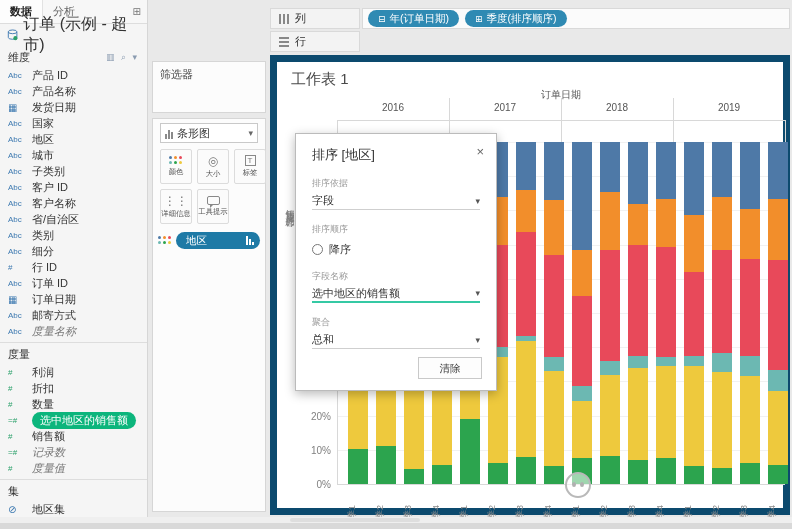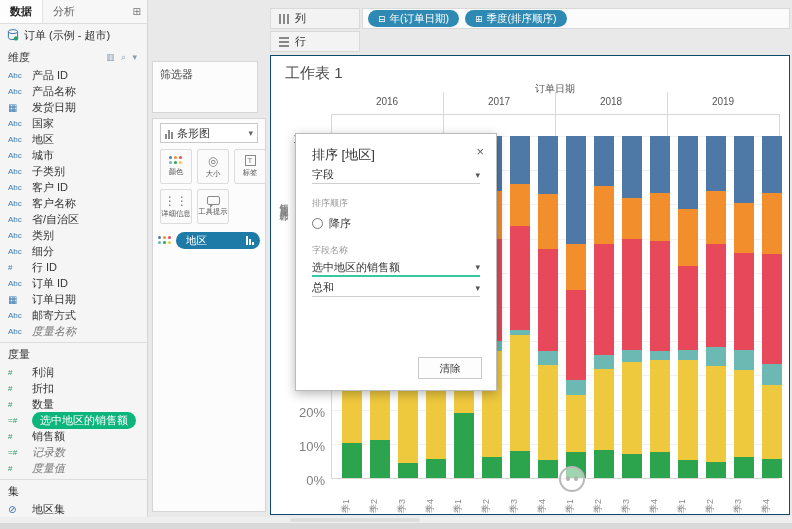--- a/index.html
+++ b/index.html
@@ -6,36 +6,36 @@
   html,body { width:792px; height:529px; }
   body { font-family:"Liberation Sans","DejaVu Sans",sans-serif; background:#e9e9e9; color:#333; }
   #app { position:relative; width:792px; height:529px; overflow:hidden; background:#e9e9e9; }
 
   
   #left-pane { position:absolute; left:0; top:0; width:148px; height:517px; background:#f5f5f5; border-right:1px solid #d6d6d6; }
   #pane-tabs { display:flex; align-items:center; height:24px; border-bottom:1px solid #ddd; background:#f7f7f7; }
   .pane-tab { padding:4px 10px; font-size:11px; color:#666; cursor:default; }
   .pane-tab.active { color:#222; font-weight:bold; background:#fdfdfd; border-right:1px solid #e2e2e2; }
   #pane-tab-menu { margin-left:auto; margin-right:6px; font-size:10px; color:#777; }
-  #connection-row { display:flex; align-items:center; gap:5px; height:22px; padding:0 7px; font-size:11px; color:#333; }
+  #connection-row { display:flex; align-items:center; gap:5px; height:22px; padding:0 7px; font-size:16px; color:#333; }
   .section-h { display:flex; align-items:center; font-size:11px; color:#333; padding:4px 8px 2px 8px; }
   .section-h .hdr-icons { margin-left:auto; font-size:9px; color:#8a9bb0; letter-spacing:2px; }
   .field-row { display:flex; align-items:center; height:16px; padding:0 4px 0 8px; font-size:11px; color:#333; white-space:nowrap; }
   .f-icon { width:24px; flex:none; font-size:8px; text-align:left; }
   .f-icon.blue { color:#3d79b0; }
   .f-icon.green { color:#2aa06a; }
   .f-label.italic { font-style:italic; color:#777; }
   .sel-pill { background:#0cb57c; color:#fff; border-radius:9px; padding:1px 8px; font-size:11px; }
   .pane-div { border-top:1px solid #ddd; margin-top:3px; }
 
   
   .card { position:absolute; background:#fcfcfc; border:1px solid #d6d6d6; }
   .card-h { font-size:11px; color:#444; padding:5px 7px 2px 7px; }
   #pages-card   { left:152px; top:8px;  width:114px; height:48px; }
-  #filters-card { left:152px; top:61px; width:106px; height:52px; }
+  #filters-card { left:152px; top:61px; width:114px; height:52px; }
   #marks-card   { left:152px; top:118px; width:114px; height:394px; }
   #mark-type { display:flex; align-items:center; gap:4px; margin:4px 7px; height:20px; border:1px solid #c9c9c9; background:#fff; font-size:11px; padding:0 4px; color:#333; }
   #mark-type .caret { margin-left:auto; color:#666; font-size:9px; }
   .mini-bars { display:flex; align-items:flex-end; gap:1px; height:11px; }
   .mini-bars i { width:2px; background:#8a8a8a; display:block; }
   #marks-btns { display:grid; grid-template-columns:32px 32px 32px; gap:5px; margin:6px 7px; }
   .mk-btn { height:35px; border:1px solid #dcdcdc; border-radius:2px; background:#fbfbfb; display:flex; flex-direction:column; align-items:center; justify-content:center; gap:1px; }
   .mk-btn .lbl { font-size:8px; color:#555; transform:scale(.92); white-space:nowrap; }
   .dots-grid { display:grid; grid-template-columns:repeat(3,4px); grid-auto-rows:4px; gap:1px; }
   .dots-grid b { width:3px; height:3px; border-radius:50%; display:block; }
@@ -53,28 +53,28 @@
   .shelf-body { position:absolute; left:362px; width:428px; height:21px; background:#fbfbfb; border:1px solid #d9d9d9; display:flex; align-items:center; gap:6px; padding:0 5px; }
   .stripe-v { width:10px; height:10px; background:repeating-linear-gradient(90deg,#888 0 2px,transparent 2px 4px); }
   .stripe-h { width:10px; height:10px; background:repeating-linear-gradient(180deg,#888 0 2px,transparent 2px 4px); }
   .pill { display:flex; align-items:center; gap:4px; height:17px; border-radius:9px; color:#fff; font-size:10.5px; padding:0 10px; white-space:nowrap; }
   .pill.blue { background:#2f8ab3; }
   .pill.green { background:#12bd82; width:112px; }
   .pill .pfx { font-size:9px; }
   .pill .sfx { margin-left:auto; font-size:9px; }
 
   
-  #sheet { position:absolute; left:270px; top:55px; width:520px; height:460px; background:#fff; border:1px solid #0c4a6e; }
+  #sheet { position:absolute; left:270px; top:55px; width:520px; height:460px; background:#fff; border:7px solid #0c4a6e; }
   #sheet-title { position:absolute; left:14px; top:8px; font-size:15px; color:#4a4a4a; }
   #axis-top-title { position:absolute; left:60px; top:26px; width:448px; text-align:center; font-size:10px; color:#555; }
   .year-lbl { position:absolute; top:40px; width:112px; text-align:center; font-size:10px; color:#555; }
   .vline { position:absolute; width:1px; background:#d8d8d8; }
   .hline { position:absolute; height:1px; background:#d8d8d8; }
   .gridline { position:absolute; left:60px; width:448px; height:1px; background:#f1f1f1; }
-  .ytick { position:absolute; width:32px; text-align:right; font-size:13px; color:#808080; }
+  .ytick { position:absolute; width:32px; text-align:right; font-size:10px; color:#808080; }
   #y-axis-title { position:absolute; left:6px; top:140px; writing-mode:vertical-rl; font-size:9px; color:#808080; letter-spacing:1px; }
   .bar { position:absolute; width:20px; display:flex; flex-direction:column; }
   .bar b { display:block; width:100%; }
   .q-lbl { position:absolute; width:20px; height:22px; font-size:9px; color:#8a8a8a; transform:rotate(-90deg); white-space:nowrap; }
 
   
   #watermark { position:absolute; left:288px; top:410px; display:flex; align-items:center; gap:6px; z-index:60; }
   #wm-logo { width:26px; height:26px; border:2px solid #b9b9b9; border-radius:50%; position:relative; background:rgba(255,255,255,.55); }
   #wm-logo i { position:absolute; width:4px; height:5px; border-radius:50%; background:#b0b0b0; top:8px; }
   #wm-logo i.l { left:5px; } #wm-logo i.r { right:5px; }
@@ -504,34 +504,36 @@
       <span id="wm-logo">
           <i class="l"></i>
           <i class="r"></i>
         </span>
     </div>
   </div>
 
   <div id="dialog">
     <div id="dlg-title">排序 [地区]</div>
     <span id="dlg-close">×</span>
+    <div class="dlg-lbl">排序依据</div>
     <div class="dlg-val">
       <span>字段</span>
       <span class="caret">▾</span>
     </div>
     <div class="dlg-lbl">排序顺序</div>
     <div class="radio-row">
       <span class="radio"></span>
       <span>降序</span>
     </div>
     <div class="dlg-lbl">字段名称</div>
     <div class="dlg-val teal">
       <span>选中地区的销售额</span>
       <span class="caret">▾</span>
     </div>
+    <div class="dlg-lbl">聚合</div>
     <div class="dlg-val">
       <span>总和</span>
       <span class="caret">▾</span>
     </div>
     <div id="dlg-clear">清除</div>
   </div>
 
   <div id="hscroll">
       <span class="thumb"></span>
     </div>

